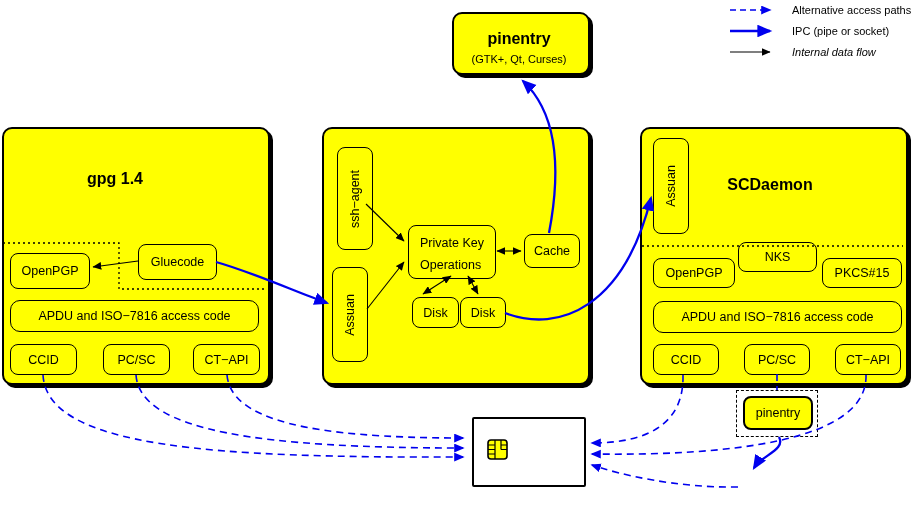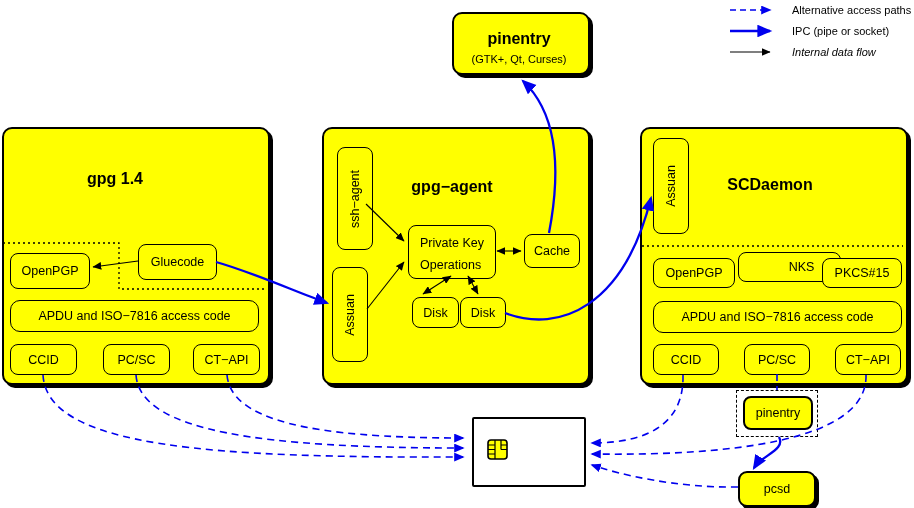--- a/index.html
+++ b/index.html
@@ -93,21 +93,20 @@
     <span>CCID</span>
   </div>
   <div class="inner" style="left:103px; top:344px; width:65px; height:29px;">
     <span>PC/SC</span>
   </div>
   <div class="inner" style="left:193px; top:344px; width:65px; height:29px;">
     <span>CT−API</span>
   </div>
 
   <div class="bigbox" style="left:322px; top:127px; width:264px; height:254px;"></div>
-  <div class="title" style="left:392px; top:178px; width:120px;">gpg−agent</div>
   <div class="vbox" style="left:337px; top:147px; width:34px; height:101px;">
     <span>ssh−agent</span>
   </div>
   <div class="vbox" style="left:332px; top:267px; width:34px; height:93px;">
     <span>Assuan</span>
   </div>
   <div class="pko" style="left:408px; top:225px; width:75px; height:46px;">
     <div>Private Key</div>
     <div>Operations</div>
   </div>
@@ -122,21 +121,21 @@
   </div>
 
   <div class="bigbox" style="left:640px; top:127px; width:264px; height:254px;"></div>
   <div class="title" style="left:690px; top:176px; width:160px;">SCDaemon</div>
   <div class="vbox" style="left:653px; top:138px; width:34px; height:94px;">
     <span>Assuan</span>
   </div>
   <div class="inner" style="left:653px; top:258px; width:80px; height:28px;">
     <span>OpenPGP</span>
   </div>
-  <div class="inner" style="left:738px; top:252px; width:77px; height:28px;padding-left:24px;">
+  <div class="inner" style="left:738px; top:242px; width:77px; height:28px;">
     <span>NKS</span>
   </div>
   <div class="inner" style="left:822px; top:258px; width:78px; height:28px;justify-content:center;">
     <span>PKCS#15</span>
   </div>
   <div class="inner" style="left:653px; top:301px; width:247px; height:30px; border-radius:10px;">
     <span>APDU and ISO−7816 access code</span>
   </div>
   <div class="inner" style="left:653px; top:344px; width:64px; height:29px;">
     <span>CCID</span>
@@ -144,23 +143,20 @@
   <div class="inner" style="left:744px; top:344px; width:64px; height:29px;">
     <span>PC/SC</span>
   </div>
   <div class="inner" style="left:835px; top:344px; width:64px; height:29px;">
     <span>CT−API</span>
   </div>
 
   <div class="dashedframe" style="left:736px; top:390px; width:80px; height:45px;"></div>
   <div class="inner" style="left:743px; top:396px; width:66px; height:30px; border-width:2px;">
     <span>pinentry</span>
-  </div>
-  <div class="inner" style="left:738px; top:471px; width:74px; height:32px; border-width:2px; border-radius:9px; box-shadow:3px 3px 0 #000;">
-    <span>pcsd</span>
   </div>
 
   <div class="smcard" style="left:472px; top:417px; width:110px; height:66px;">
     <svg class="chip" style="left:13px; top:20px;" width="21" height="21">
       <rect x="1" y="1" width="19" height="19" rx="3" fill="var(--box-fill,#ffff00)" stroke="#000" stroke-width="1.6"></rect>
       <path d="M8,1 V20 M1,6 H8 M1,10.5 H8 M1,15 H8 M14,1 V10.5 M14,6 H20 M14,10.5 H20" stroke="#000" stroke-width="1.2" fill="none"></path>
     </svg>
   </div>
 
   <svg id="overlay" width="914" height="508">

